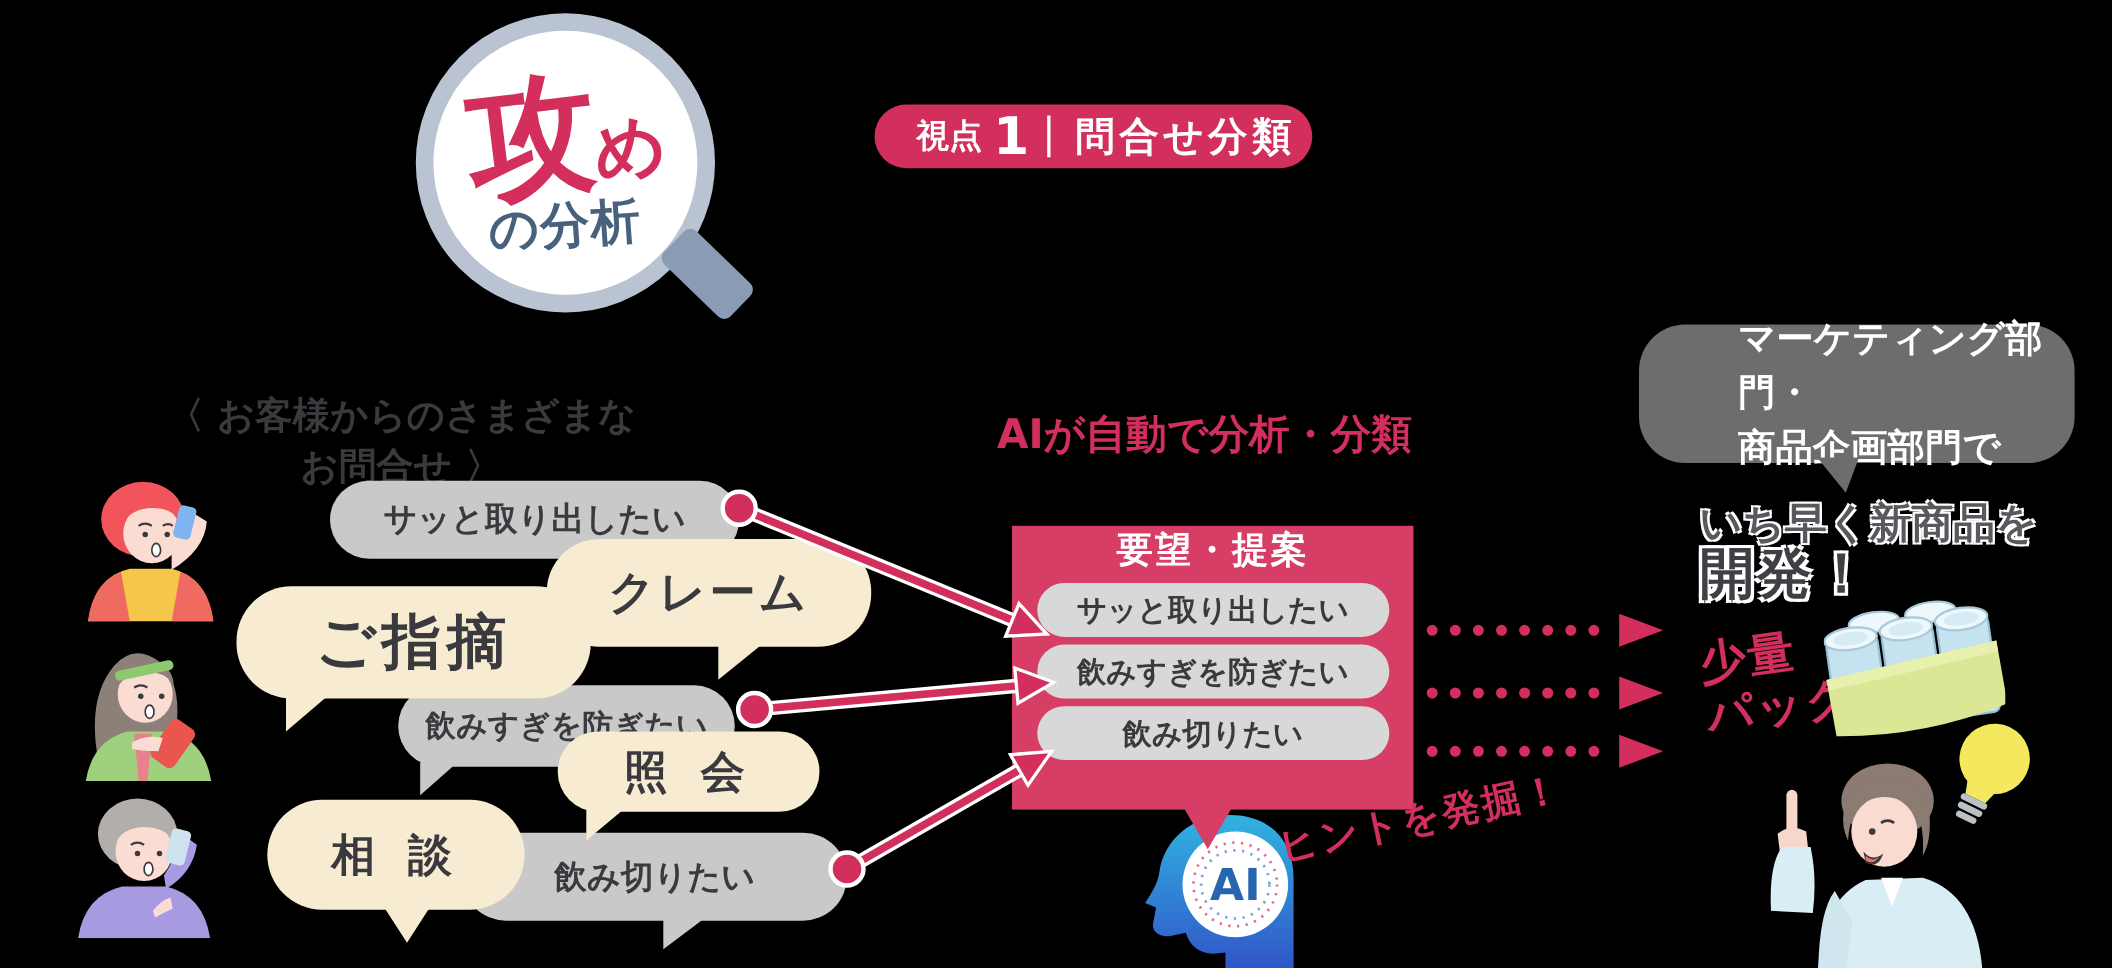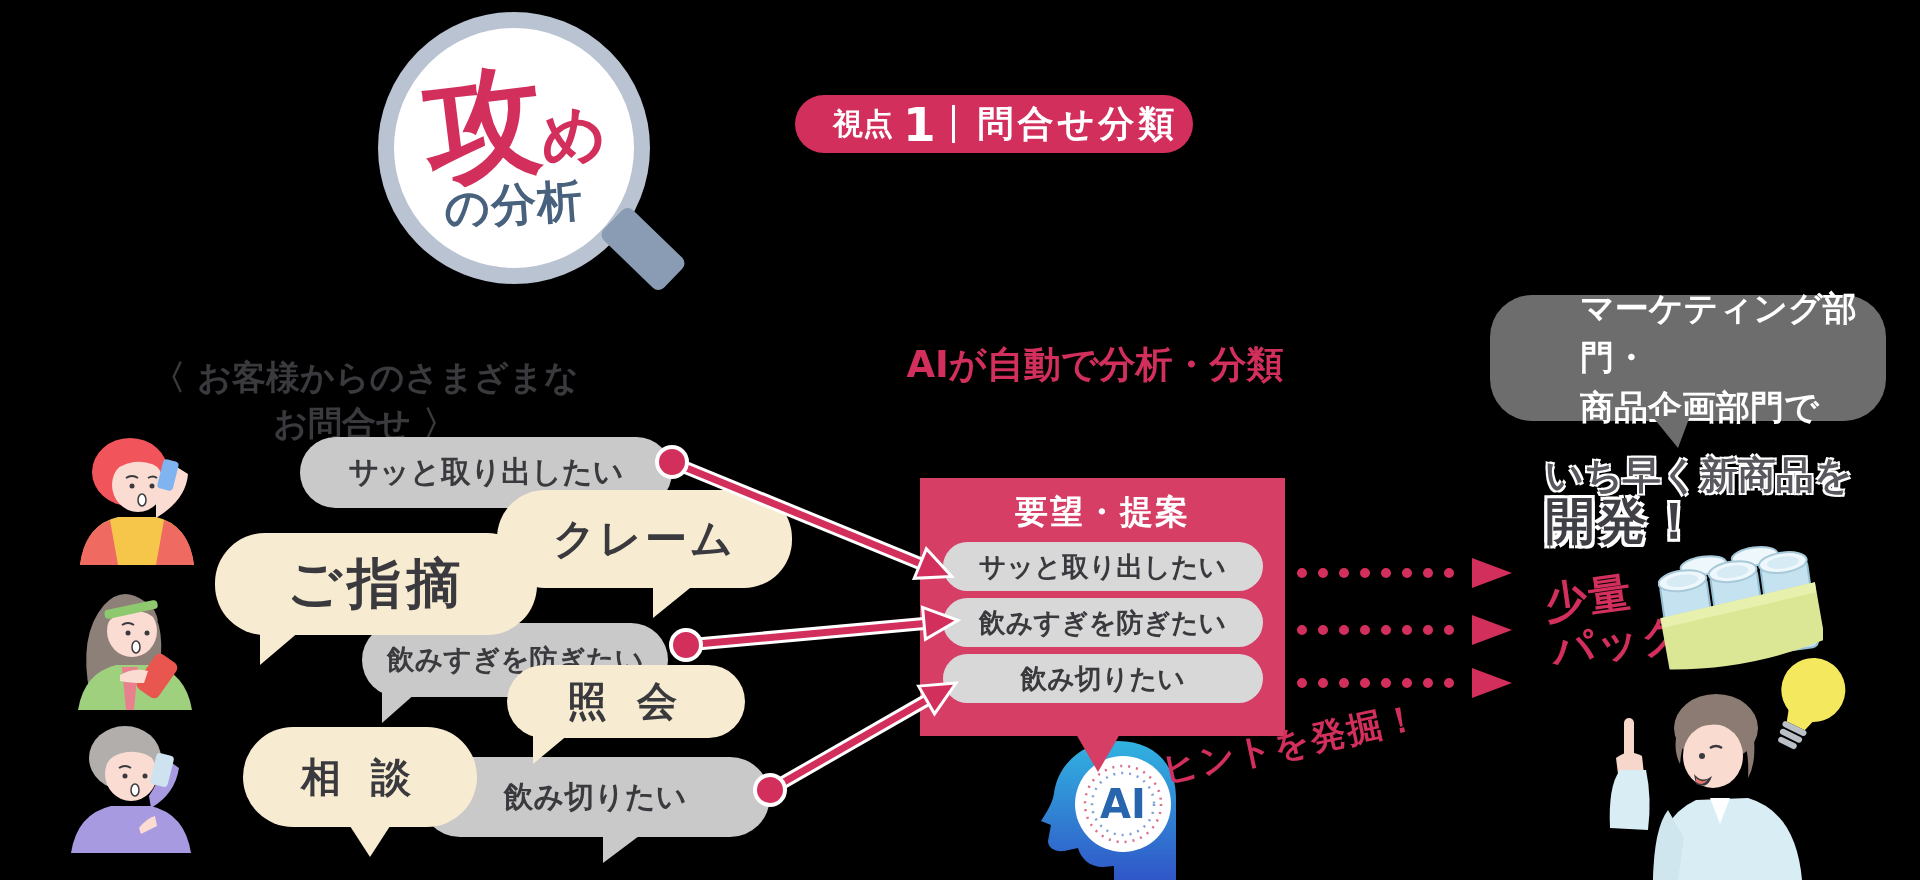--- a/index.html
+++ b/index.html
@@ -47,27 +47,27 @@
   .b4{left:362px;top:623px;width:306px;height:74px;border-radius:37px;font-size:28px;}
   .b4 .tail{left:20px;bottom:-26px;border-width:30px 34px 0 0;}
   .b5{left:507px;top:665px;width:238px;height:73px;border-radius:46px;font-size:40px;letter-spacing:8px;}
   .b5 .tail{left:26px;bottom:-26px;border-width:30px 36px 0 0;}
   .b6{left:243px;top:727px;width:234px;height:100px;border-radius:50px;font-size:40px;letter-spacing:8px;}
   .b6 .tail{left:105px;bottom:-30px;border-width:34px 22px 0 22px;}
   .b7{left:420px;top:757px;width:350px;height:80px;border-radius:40px;font-size:30px;}
   .b7 .tail{left:183px;bottom:-26px;border-width:30px 40px 0 0;}
 
   
-  .headline{left:880px;top:340px;width:430px;text-align:center;
+  .headline{left:880px;top:370px;width:430px;text-align:center;
     font-size:37px;font-weight:800;color:var(--crimson);}
   .subheadline{left:860px;top:414px;width:470px;text-align:center;
     font-size:29px;font-weight:800;color:var(--crimson);}
   .ai-box{left:920px;top:478px;width:365px;height:258px;background:var(--crimson-box);
     display:flex;flex-direction:column;align-items:center;}
-  .ai-box-title{margin-top:12px;font-size:33px;font-weight:700;color:#fff;letter-spacing:2px;}
+  .ai-box-title{font-size:33px;font-weight:700;color:#fff;letter-spacing:2px;}
   .pill{width:320px;height:49px;border-radius:25px;background:var(--pill-gray);
     margin-top:7px;display:flex;align-items:center;justify-content:center;
     font-size:27px;font-weight:600;color:var(--dark-text);}
   .box-tail{left:1076px;top:734px;border-style:solid;width:0;height:0;
     border-width:38px 22px 0 22px;border-color:var(--crimson-box) transparent transparent transparent;}
   .hint{left:1158px;top:748px;font-size:35px;font-weight:800;color:var(--crimson);
     transform:rotate(-12deg);transform-origin:left top;letter-spacing:2px;}
 
   
   .dept-bubble{left:1490px;top:295px;width:396px;height:126px;border-radius:42px;

